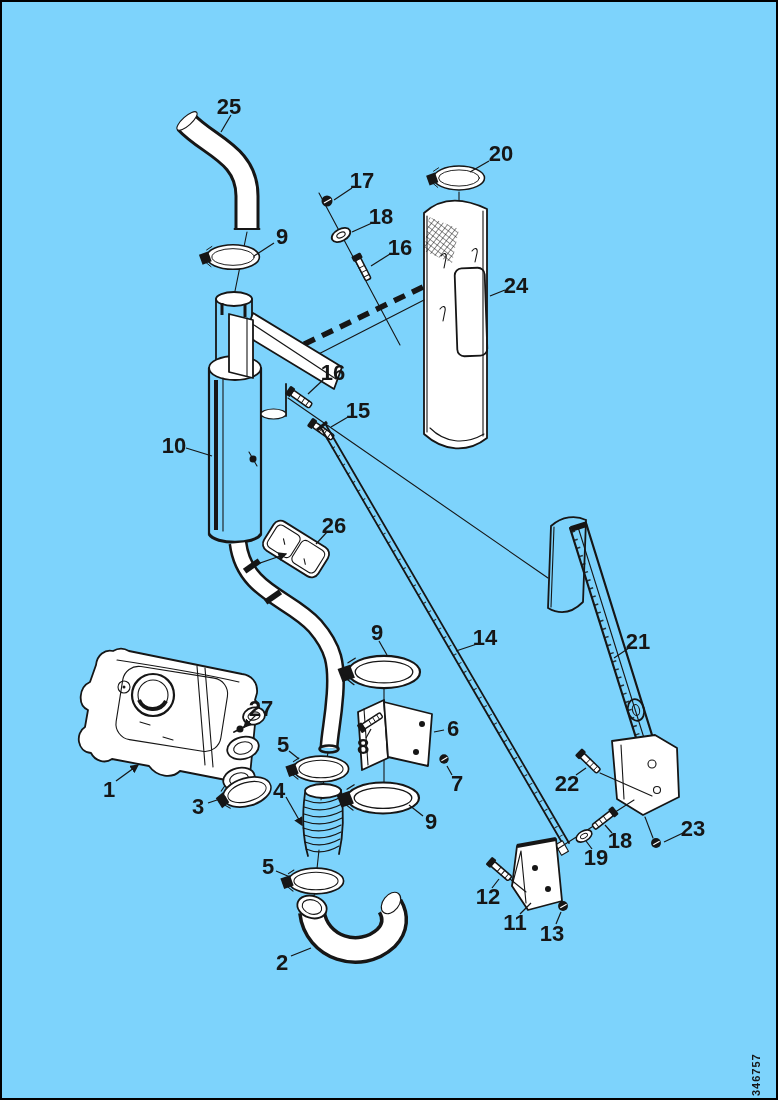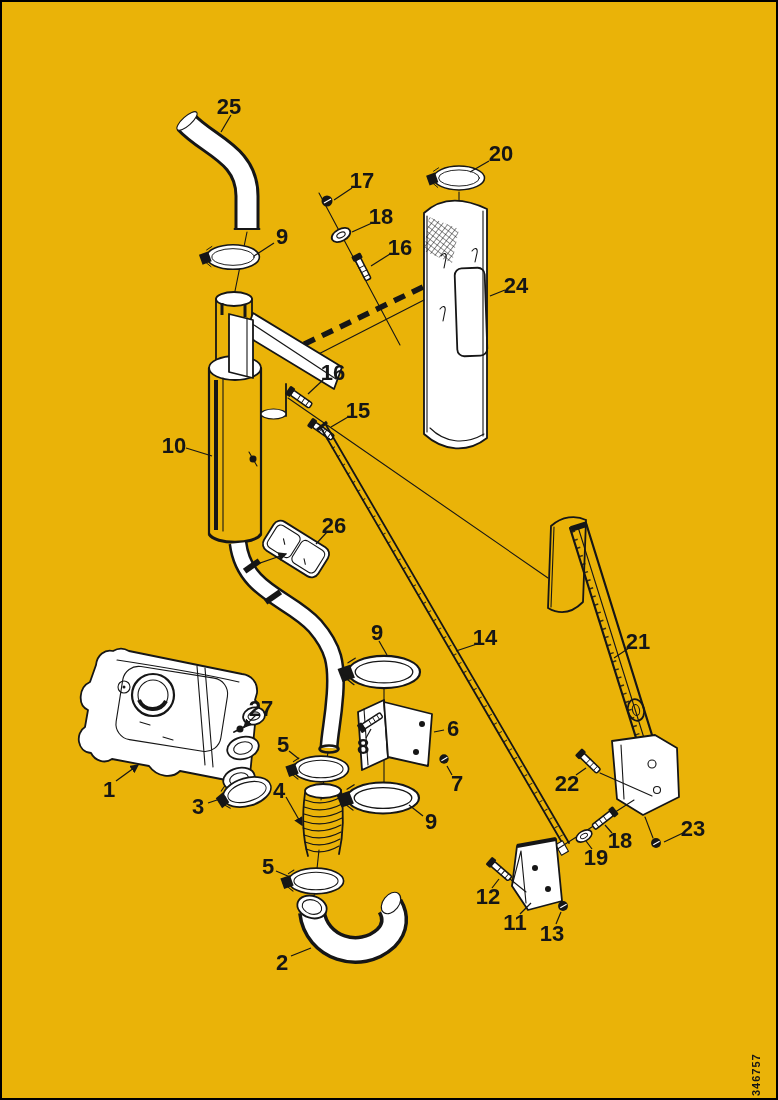--- a/index.html
+++ b/index.html
@@ -1,16 +1,16 @@
 <!DOCTYPE html>
 <html><head>
 <meta charset="utf-8">
 <style>
   html,body{margin:0;padding:0;background:#e8e8e8;}
-  .page{position:relative;width:778px;height:1100px;background:#eab308;overflow:hidden;
+  .page{position:relative;width:778px;height:1100px;background:#7dd3fc;overflow:hidden;
         font-family:"Liberation Sans",sans-serif;}
   svg{position:absolute;left:0;top:0;}
   .s  {stroke:#161616;fill:none;stroke-width:1.8;stroke-linecap:round;stroke-linejoin:round;}
   .sf {stroke:#161616;fill:#ffffff;stroke-width:1.8;stroke-linejoin:round;}
   .thin{stroke-width:1.1;}
   .w2{stroke-width:2.2;}
   .ink{fill:#161616;stroke:none;}
   .leader{stroke:#161616;stroke-width:1.2;fill:none;}
   .callout-text{font-family:"Liberation Sans",sans-serif;font-size:22px;font-weight:700;
         fill:#161616;text-anchor:middle;}

